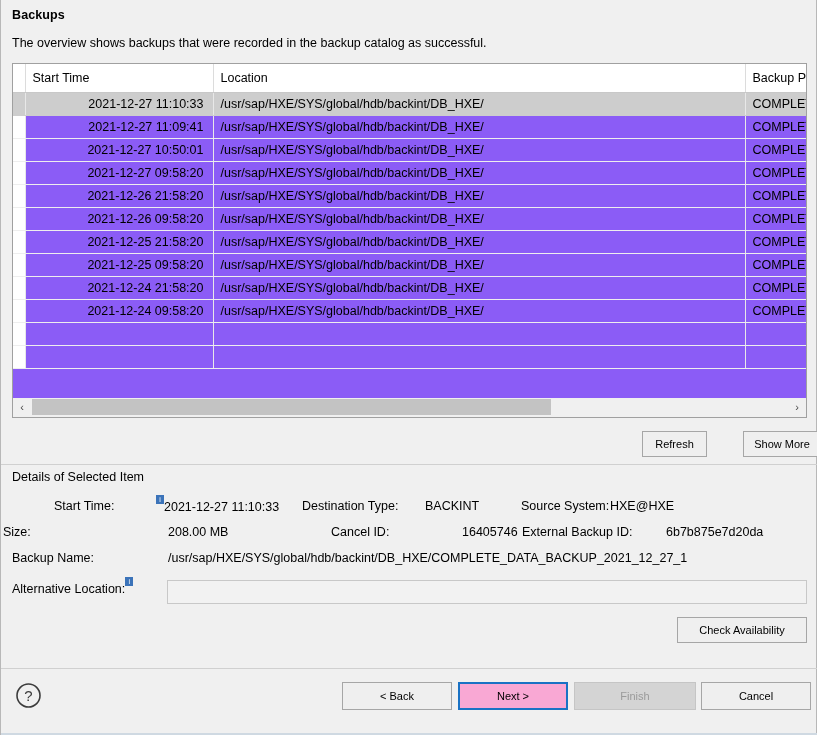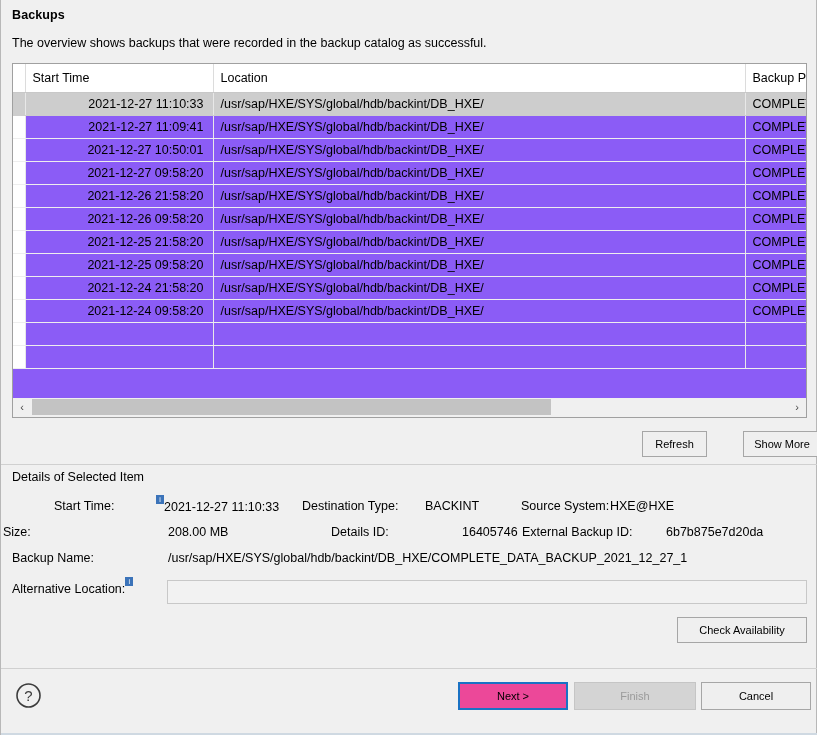--- a/index.html
+++ b/index.html
@@ -135,21 +135,21 @@
     cursor: default;
     line-height: normal;
   }
   .btn.disabled {
     color: #9a9a9a;
     background: #d4d4d4;
     border-color: #c5c5c5;
   }
   .btn.default-btn {
     border: 2px solid #1a72c4;
-    background: #ec4899;
+    background: #f9a8d4;
   }
   #refresh-btn {
     position: absolute;
     left: 641px; top: 431px;
     width: 65px; height: 26px;
   }
   #showmore-btn {
     position: absolute;
     left: 712px; top: 431px;
     width: 78px; height: 26px; margin-left: 30px;
@@ -348,21 +348,21 @@
 
   <div class="d-label" style="left:11px; top:499px;margin-left:42px;">Start Time:</div>
   <div class="d-val" style="left:155px; top:499px;"><span class="info-deco">i</span><span>2021-12-27 11:10:33</span></div>
   <div class="d-label" style="left:301px; top:499px;">Destination Type:</div>
   <div class="d-val" style="left:424px; top:499px;">BACKINT</div>
   <div class="d-label" style="left:520px; top:499px;">Source System:</div>
   <div class="d-val" style="left:609px; top:499px;">HXE@HXE</div>
 
   <div class="d-label" style="left:2px; top:525px;">Size:</div>
   <div class="d-val" style="left:167px; top:525px;">208.00 MB</div>
-  <div class="d-label" style="left:330px; top:525px;">Details ID:</div>
+  <div class="d-label" style="left:330px; top:525px;">Cancel ID:</div>
   <div class="d-val" style="left:461px; top:525px;">16405746</div>
   <div class="d-label" style="left:521px; top:525px;">External Backup ID:</div>
   <div class="d-val" style="left:665px; top:525px;">6b7b875e7d20da</div>
 
   <div class="d-label" style="left:11px; top:551px;">Backup Name:</div>
   <div class="d-val" style="left:167px; top:551px;">/usr/sap/HXE/SYS/global/hdb/backint/DB_HXE/COMPLETE_DATA_BACKUP_2021_12_27_1</div>
 
   <div class="d-label" style="left:11px; top:581px;"><span>Alternative Location:</span><span class="info-deco">i</span></div>
   <input class="altloc-input" type="text" value="" style="">
 
@@ -370,18 +370,19 @@
 
   <div class="bottom-sep"></div>
 
   <div class="help-icon">
     <svg width="27" height="27" viewBox="0 0 27 27" aria-hidden="true">
       <circle cx="13.5" cy="13.5" r="11.5" fill="none" stroke="#3c3c3c" stroke-width="1.6"></circle>
       <text x="13.5" y="19" text-anchor="middle" font-family="Liberation Sans, sans-serif" font-size="15" fill="#3c3c3c">?</text>
     </svg>
   </div>
 
+  <button class="btn" id="back-btn">&lt; Back</button>
   <button class="btn default-btn" id="next-btn">Next &gt;</button>
   <button class="btn" id="cancel-btn">Cancel</button>
   <button class="btn disabled" id="finish-btn">Finish</button>
 
   <div class="bottom-bottomline"></div>
 </div>
 
 </body></html>

